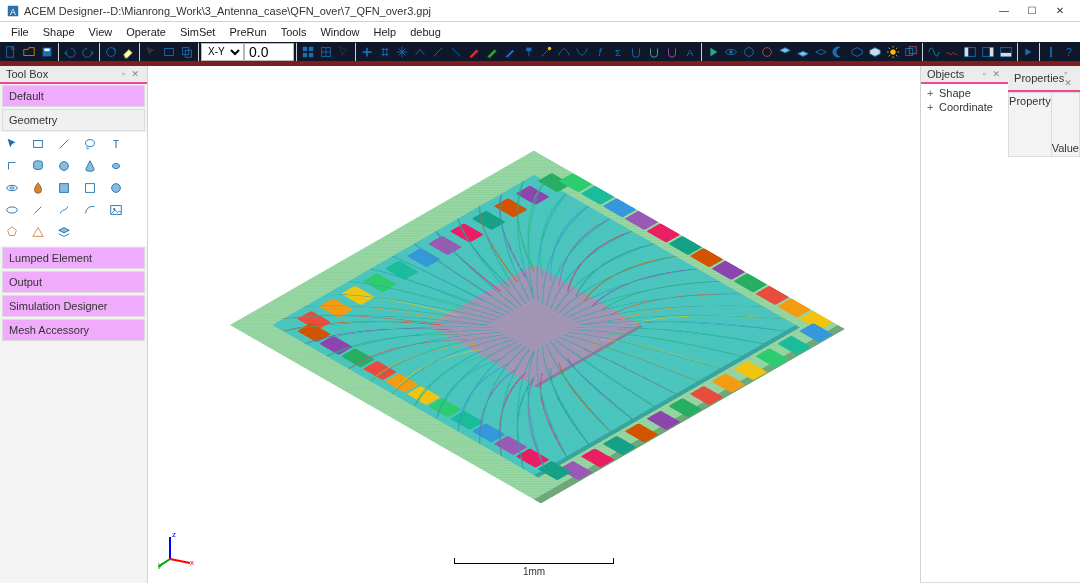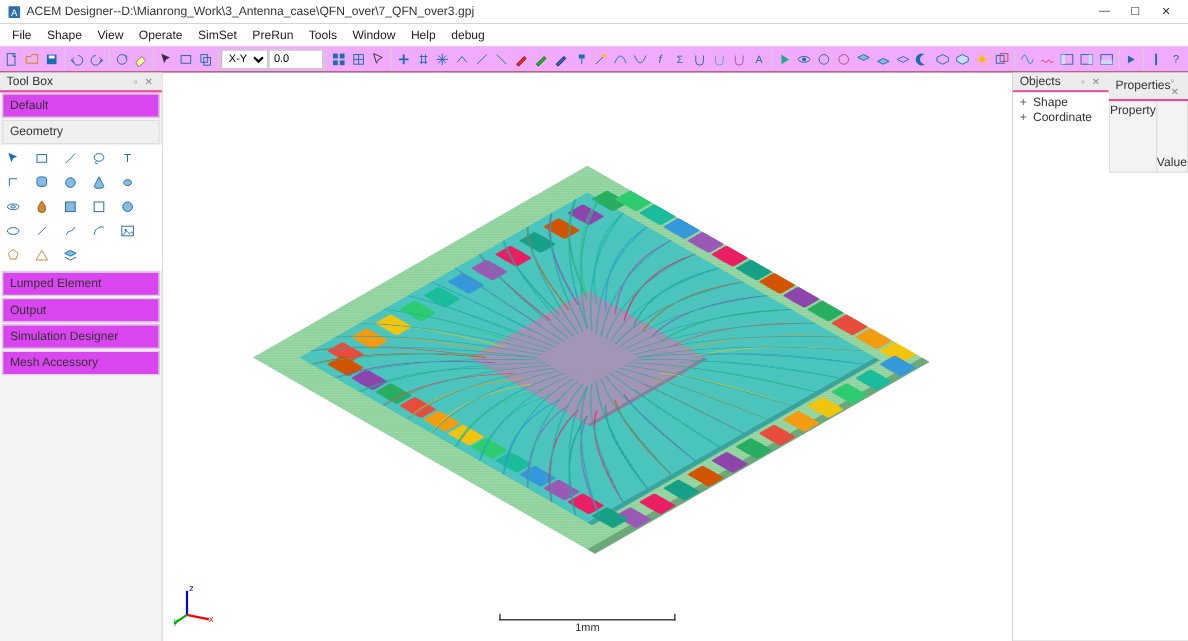--- a/index.html
+++ b/index.html
@@ -9,33 +9,33 @@
 .titlebar { height: 22px; background: #fff; border-bottom: 1px solid #d0d0d0; display: flex; align-items: center; padding: 0 6px; font-size: 11px; color: #333; }
 .titlebar .icon { width: 14px; height: 14px; margin-right: 4px; display: inline-flex; align-items: center; justify-content: center; color: #2b6fab; }
 .titlebar .spacer { flex: 1; }
 .winbtn { width: 28px; height: 20px; display: inline-flex; align-items: center; justify-content: center; color: #333; font-size: 10px; }
 
 
 .menubar { height: 20px; background: #fff; font-size: 11px; color: #222; display: flex; align-items: center; padding: 0 4px; }
 .menubar .menuitem { padding: 2px 7px; }
 
 
-.toolbar { height: 24px; background: #f0abfc; border-bottom: 1px solid #7f1d1d; display: flex; align-items: center; padding: 0 2px; gap: 0px; }
+.toolbar { height: 24px; background: #0f172a; border-bottom: 5px solid #7f1d1d; display: flex; align-items: center; padding: 0 2px; gap: 0px; }
 .tb-btn { width: 22px; height: 20px; display: inline-flex; align-items: center; justify-content: center; color: #1a6fb0; border: 1px solid transparent; border-radius: 2px; }
 .tb-btn svg { width: 14px; height: 14px; }
 .tb-sep { width: 1px; height: 18px; background: #d0d0d0; margin: 0 2px; }
 .tb-combo { height: 18px; font-size: 10px; border: 1px solid #b8b8b8; background: #fff; padding: 0 2px; }
-.tb-text { height: 18px; font-size: 10px; border: 1px solid #b8b8b8; background: #fff; padding: 0 4px; width: 60px; color:#000; display:flex; align-items:center; }
+.tb-text { height: 18px; font-size: 14px; border: 1px solid #b8b8b8; background: #fff; padding: 0 4px; width: 60px; color:#000; display:flex; align-items:center; }
 
 
 .main { display: flex; height: calc(583px - 22px - 20px - 24px); }
 .left-panel { width: 148px; background: #f3f3f3; border-right: 1px solid #d3d3d3; display: flex; flex-direction: column; }
 .panel-title { font-size: 11px; background: #ececec; border-bottom: 2px solid #ec4899; padding: 2px 6px; color: #333; display:flex; align-items:center; }
 .panel-title .panelctrls { margin-left:auto; color:#888; font-size:9px; letter-spacing:2px;}
-.toolbox-item { font-size: 11px; padding: 4px 6px; background: #d946ef; border: 1px solid #dcdcdc; margin: 1px 2px; color:#333; }
+.toolbox-item { font-size: 11px; padding: 4px 6px; background: #f0abfc; border: 1px solid #dcdcdc; margin: 1px 2px; color:#333; }
 .toolbox-item.active { background:#f0f0f0; }
 .tool-grid { padding: 4px 4px 6px 4px; display: flex; flex-wrap: wrap; gap: 6px 10px; background:#fff; }
 .tool-icon { width: 16px; height: 16px; display: inline-flex; align-items: center; justify-content: center; }
 .tool-icon svg { width: 14px; height: 14px; }
 
 .viewport { flex: 1; position: relative; background: #fff; overflow:hidden; }
 
 .right-panel { width: 160px; background: #fdfdfd; border-left: 1px solid #d3d3d3; display: flex; flex-direction: row; }
 .rp-section { flex: 1; border-bottom:1px solid #dcdcdc; display:flex; flex-direction:column; min-height:0;}
 .rp-body { font-size: 11px; color:#333; padding: 2px 4px; overflow:auto; flex:1; background:#fff;}

